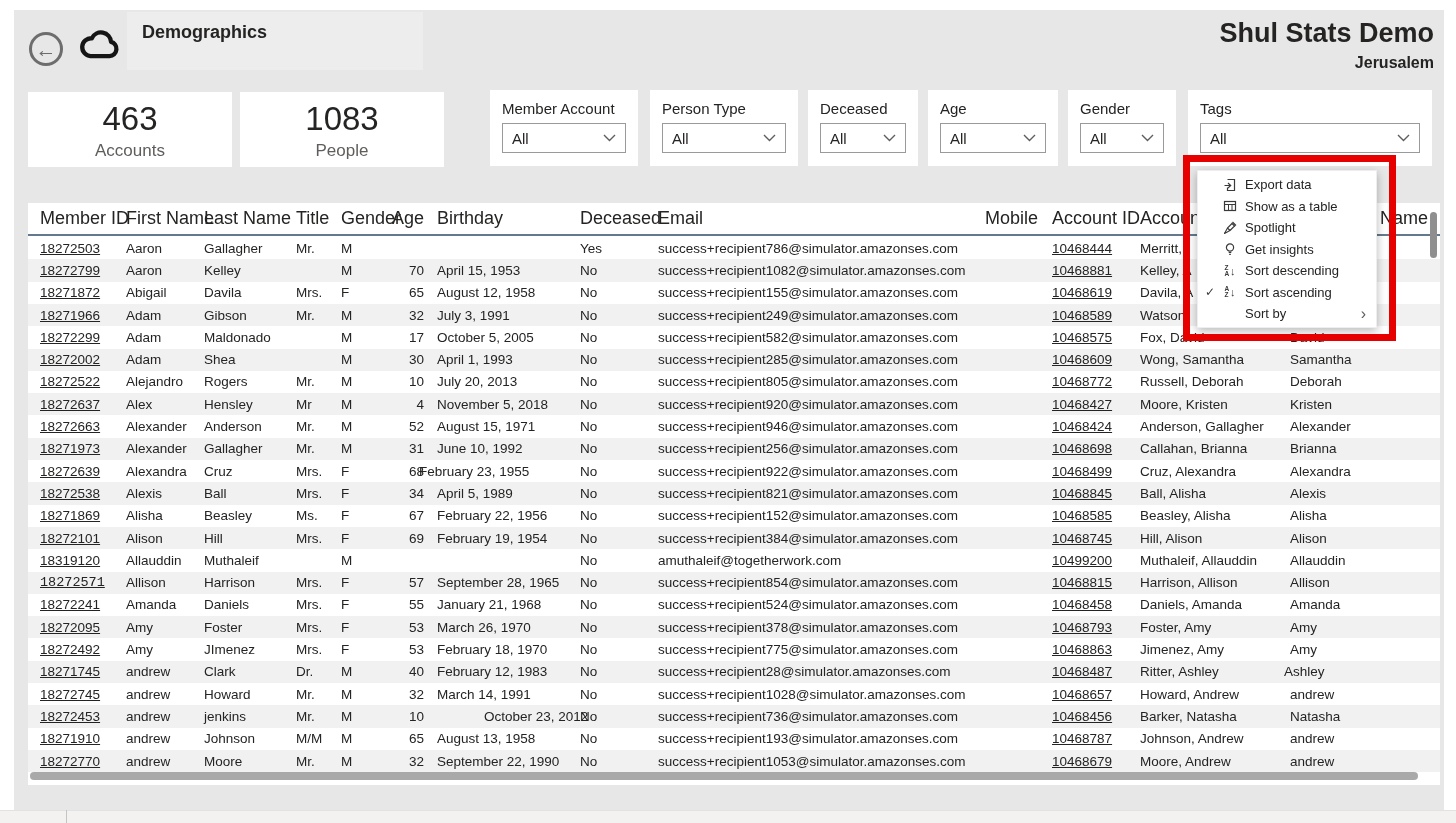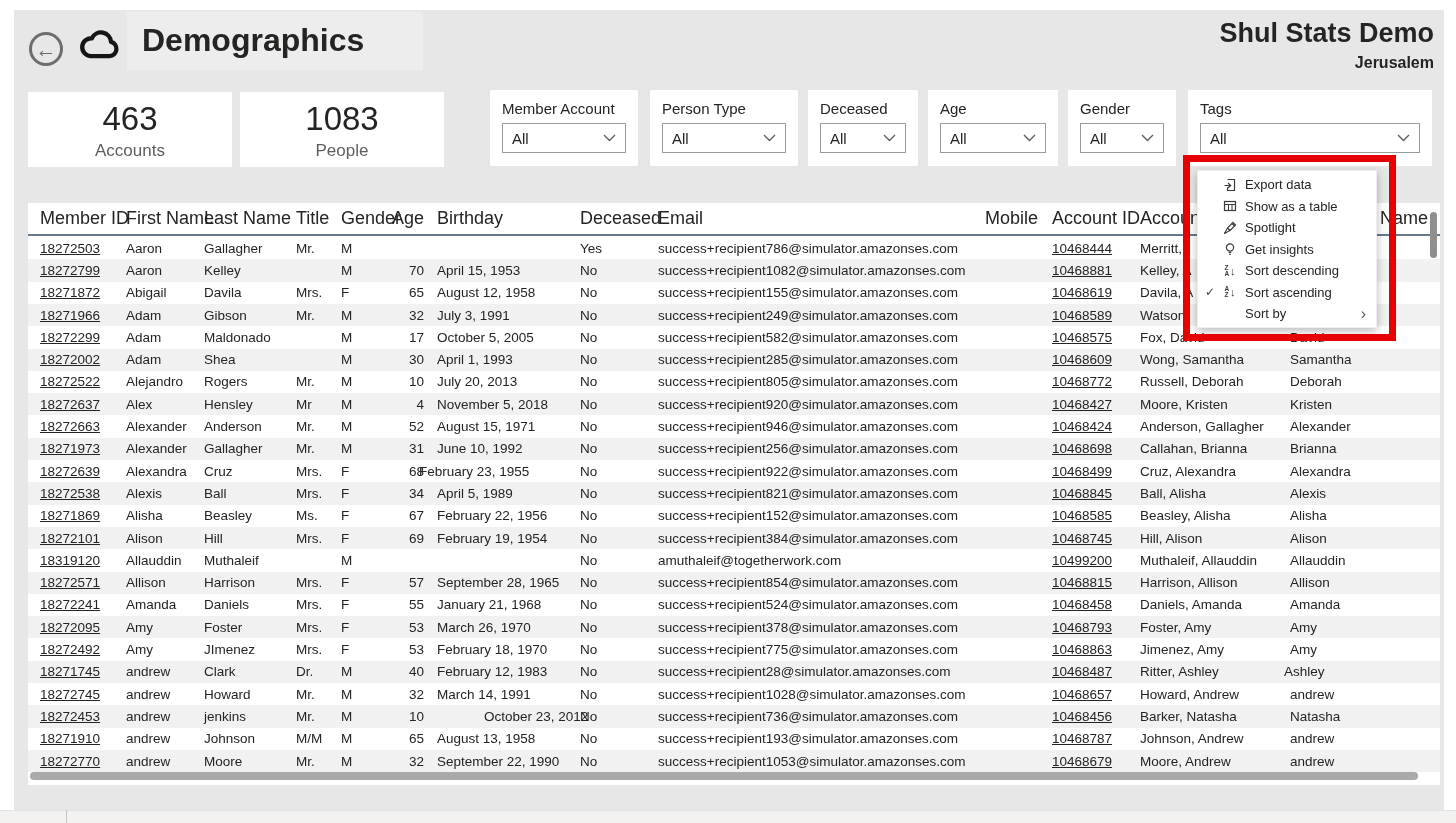--- a/index.html
+++ b/index.html
@@ -8,21 +8,21 @@
   .dash{position:absolute;left:14px;top:10px;width:1430px;height:800px;background:#e7e7e7;}
   .bottom-band{position:absolute;left:0;top:810px;width:1456px;height:13px;background:#f3f2f1;border-top:1px solid #e2e2e2;}
   .bottom-divider{position:absolute;left:66px;top:810px;width:1px;height:13px;background:#c4c4c4;}
 
   
   .back-btn{position:absolute;left:29px;top:32px;width:34px;height:34px;border:3px solid #6d6d6d;border-radius:50%;
             box-sizing:border-box;display:flex;align-items:center;justify-content:center;color:#6d6d6d;
             font-size:21px;font-weight:bold;background:transparent;line-height:1;}
   .cloud{position:absolute;left:76px;top:25px;}
   .title-panel{position:absolute;left:127px;top:12px;width:296px;height:58px;background:#ededed;}
-  .page-title{position:absolute;left:142px;top:22px;font-size:32px;font-weight:bold;color:#252423;}
+  .page-title{position:absolute;left:142px;top:22px;font-size:18px;font-weight:bold;color:#252423;}
   .app-title{position:absolute;right:22px;top:18px;font-size:27px;font-weight:bold;text-align:right;width:400px;}
   .app-sub{position:absolute;right:22px;top:54px;font-size:16px;font-weight:bold;text-align:right;width:300px;}
 
   
   .card{position:absolute;background:#ffffff;}
   .kpi{top:92px;width:204px;height:75px;text-align:center;}
   .kpi .v{font-size:33px;margin-top:8px;}
   .kpi .l{font-size:17px;color:#605e5c;margin-top:3px;}
   .kpi0{left:28px;} .kpi1{left:240px;}
 
@@ -396,21 +396,21 @@
           <span class="td r" style="left: 360px; width: 36px;"></span>
           <span class="td" style="left: 409px; width: 140px;"></span>
           <span class="td" style="left: 552px; width: 74px;">No</span>
           <span class="td" style="left: 630px; width: 330px;">amuthaleif@togetherwork.com</span>
           <span class="td r" style="left: 940px; width: 70px;"></span>
           <span class="td lnk" style="left: 1024px; width: 84px;">10499200</span>
           <span class="td" style="left: 1112px; width: 148px;">Muthaleif, Allauddin</span>
           <span class="td" style="left: 1262px; width: 110px;">Allauddin</span>
         </div>
         <div class="tr alt" style="top: 334.5px;">
-          <span class="td lnk" style="left: 12px; width: 84px;">18272571</span>
+          <span class="td lnk" style="left: 12px; width: 84px; font-family: Liberation Mono, monospace;">18272571</span>
           <span class="td" style="left: 98px; width: 76px;">Allison</span>
           <span class="td" style="left: 176px; width: 90px;">Harrison</span>
           <span class="td" style="left: 268px; width: 44px;">Mrs.</span>
           <span class="td" style="left: 313px; width: 44px;">F</span>
           <span class="td r" style="left: 360px; width: 36px;">57</span>
           <span class="td" style="left: 409px; width: 140px;">September 28, 1965</span>
           <span class="td" style="left: 552px; width: 74px;">No</span>
           <span class="td" style="left: 630px; width: 330px;">success+recipient854@simulator.amazonses.com</span>
           <span class="td r" style="left: 940px; width: 70px;"></span>
           <span class="td lnk" style="left: 1024px; width: 84px;">10468815</span>

